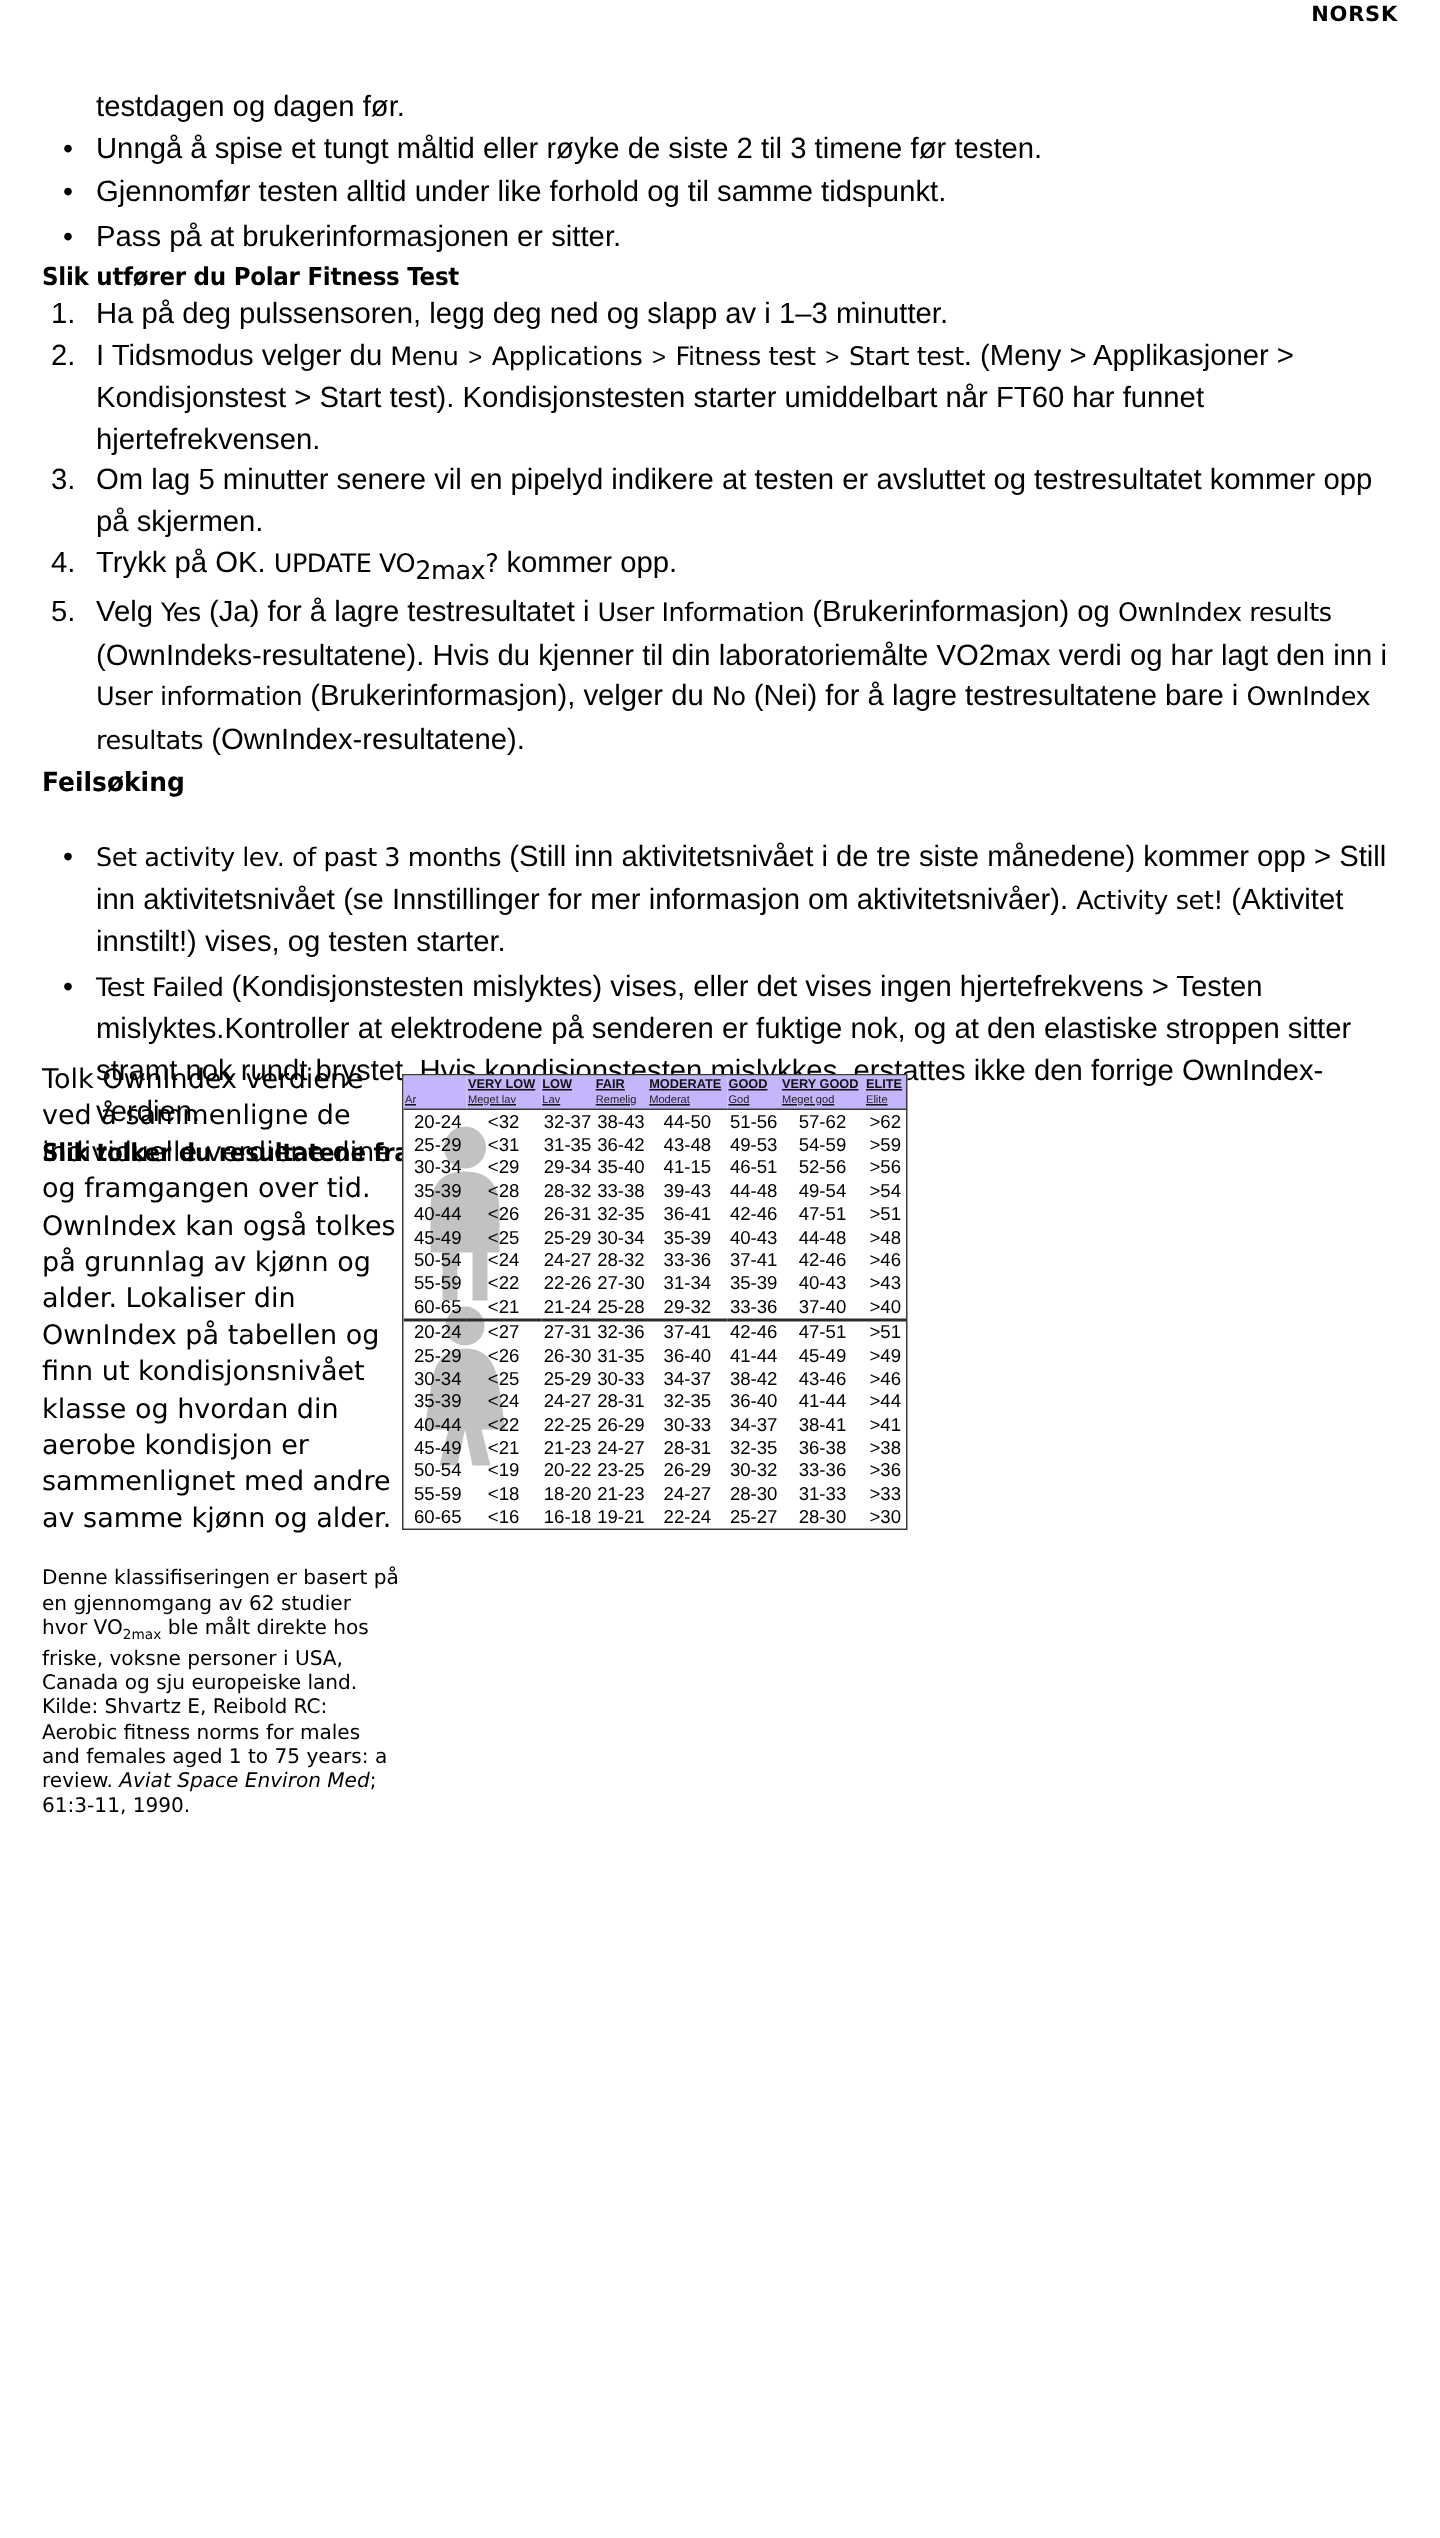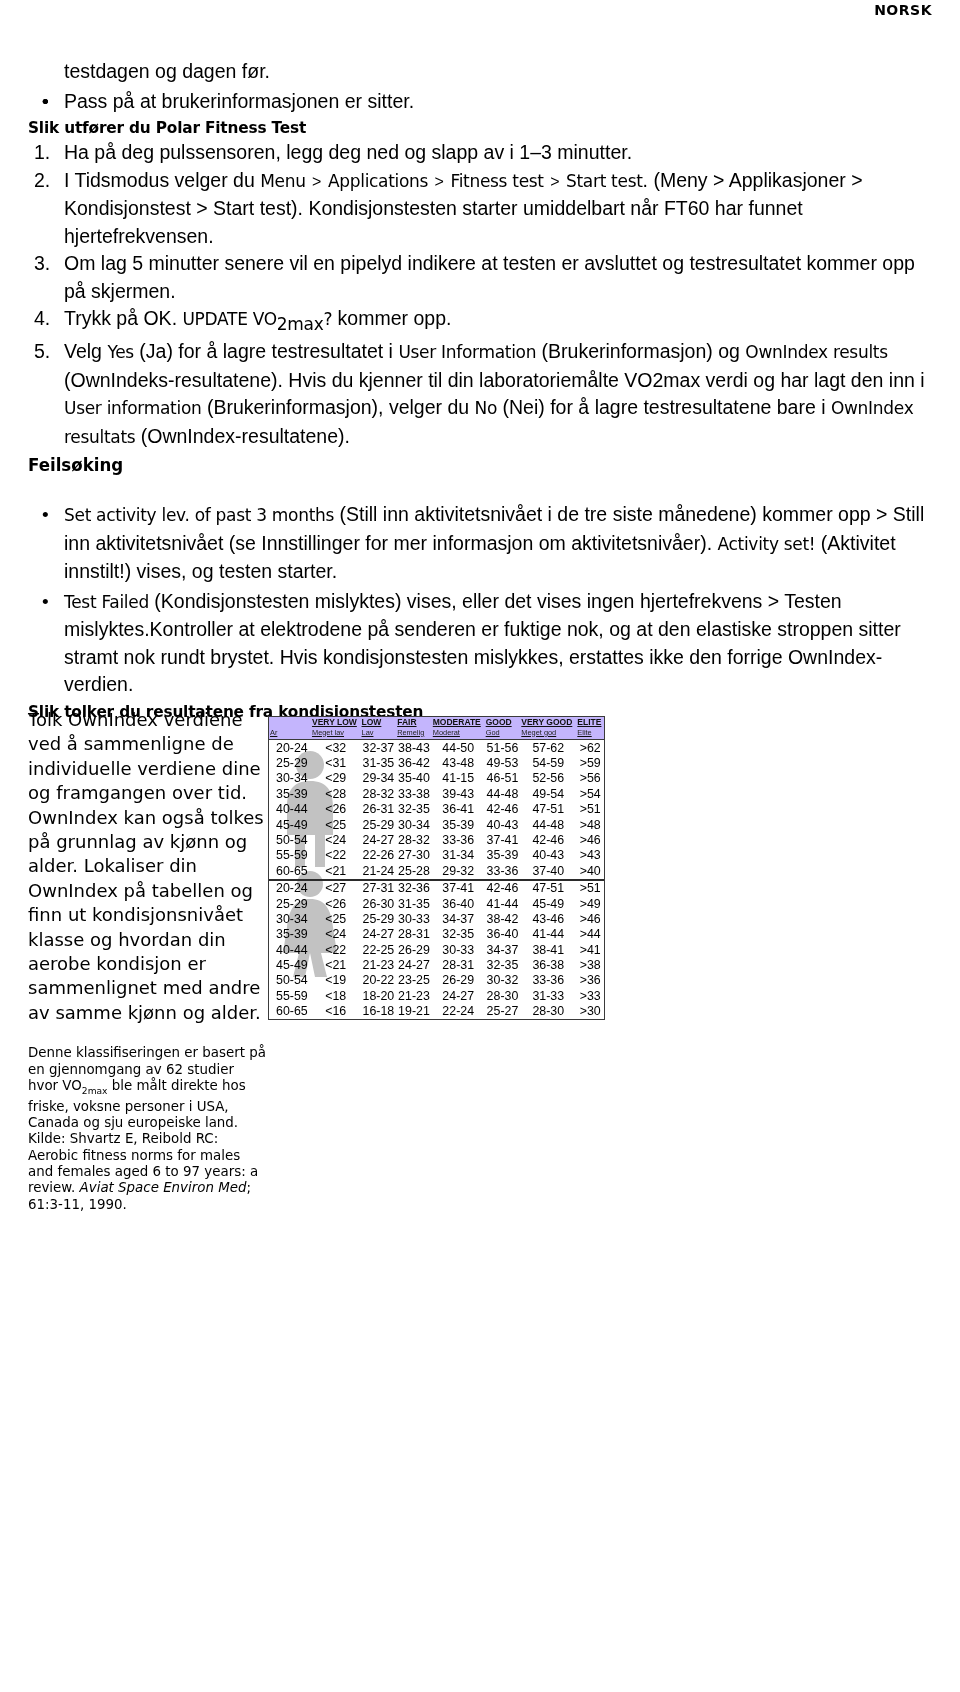--- a/index.html
+++ b/index.html
@@ -203,23 +203,25 @@
 
   <div class="runhead">NORSK</div>
 
   <div class="content">
 
     <div class="lead">testdagen og dagen før.</div>
 
     <ul class="bullets">
       <li>
         <span class="bullet">•</span>
+        <span>Unngå å spise et tungt måltid eller røyke de siste 2 til 3 timene før testen.</span>
       </li>
       <li>
         <span class="bullet">•</span>
+        <span>Gjennomfør testen alltid under like forhold og til samme tidspunkt.</span>
       </li>
       <li>
         <span class="bullet">•</span>
         <span>Pass på at brukerinformasjonen er sitter.</span>
       </li>
     </ul>
 
     <div class="subhead">Slik utfører du Polar Fitness Test</div>
 
     <ol class="steps" id="steps-list">
@@ -239,21 +241,21 @@
 
     <div class="subhead" style="margin-top:2px;">Slik tolker du resultatene fra kondisjonstesten</div>
   </div>
 
   <div class="lower">
     <div class="lower-cols">
 
       <div class="left-col">
         <div class="tolk">Tolk OwnIndex verdiene ved å sammenligne de individuelle verdiene dine og framgangen over tid. OwnIndex kan også tolkes på grunnlag av kjønn og alder. Lokaliser din OwnIndex på tabellen og finn ut kondisjonsnivået klasse og hvordan din aerobe kondisjon er sammenlignet med andre av samme kjønn og alder.</div>
         <div class="footnote">
-          <span>Denne klassifiseringen er basert på en gjennomgang av 62 studier hvor VO</span><sub>2max</sub><span> ble målt direkte hos friske, voksne personer i USA, Canada og sju europeiske land. Kilde: Shvartz E, Reibold RC: Aerobic fitness norms for males and females aged 6 to 97 years: a review. </span><span class="ital">Aviat Space Environ Med</span><span>; 61:3-11, 1990.</span>
+          <span>Denne klassifiseringen er basert på en gjennomgang av 62 studier hvor VO</span><sub>2max</sub><span> ble målt direkte hos friske, voksne personer i USA, Canada og sju europeiske land. Kilde: Shvartz E, Reibold RC: Aerobic fitness norms for males and females aged 1 to 75 years: a review. </span><span class="ital">Aviat Space Environ Med</span><span>; 61:3-11, 1990.</span>
         </div>
       </div>
 
       <div class="table-wrap">
         <div class="tbl-inner">
           <svg class="silhouette" width="70" height="120" viewBox="0 0 70 120" style="left:6px;top:32px;">
             <circle cx="35" cy="16" r="14"></circle>
             <path d="M35 32 C18 32 12 42 12 58 L12 86 L20 86 L20 118 L30 118 L30 86 L40 86 L40 118 L50 118 L50 86 L58 86 L58 58 C58 42 52 32 35 32 Z"></path>
           </svg>
           <svg class="silhouette" width="70" height="110" viewBox="0 0 70 110" style="left:6px;top:152px;">

